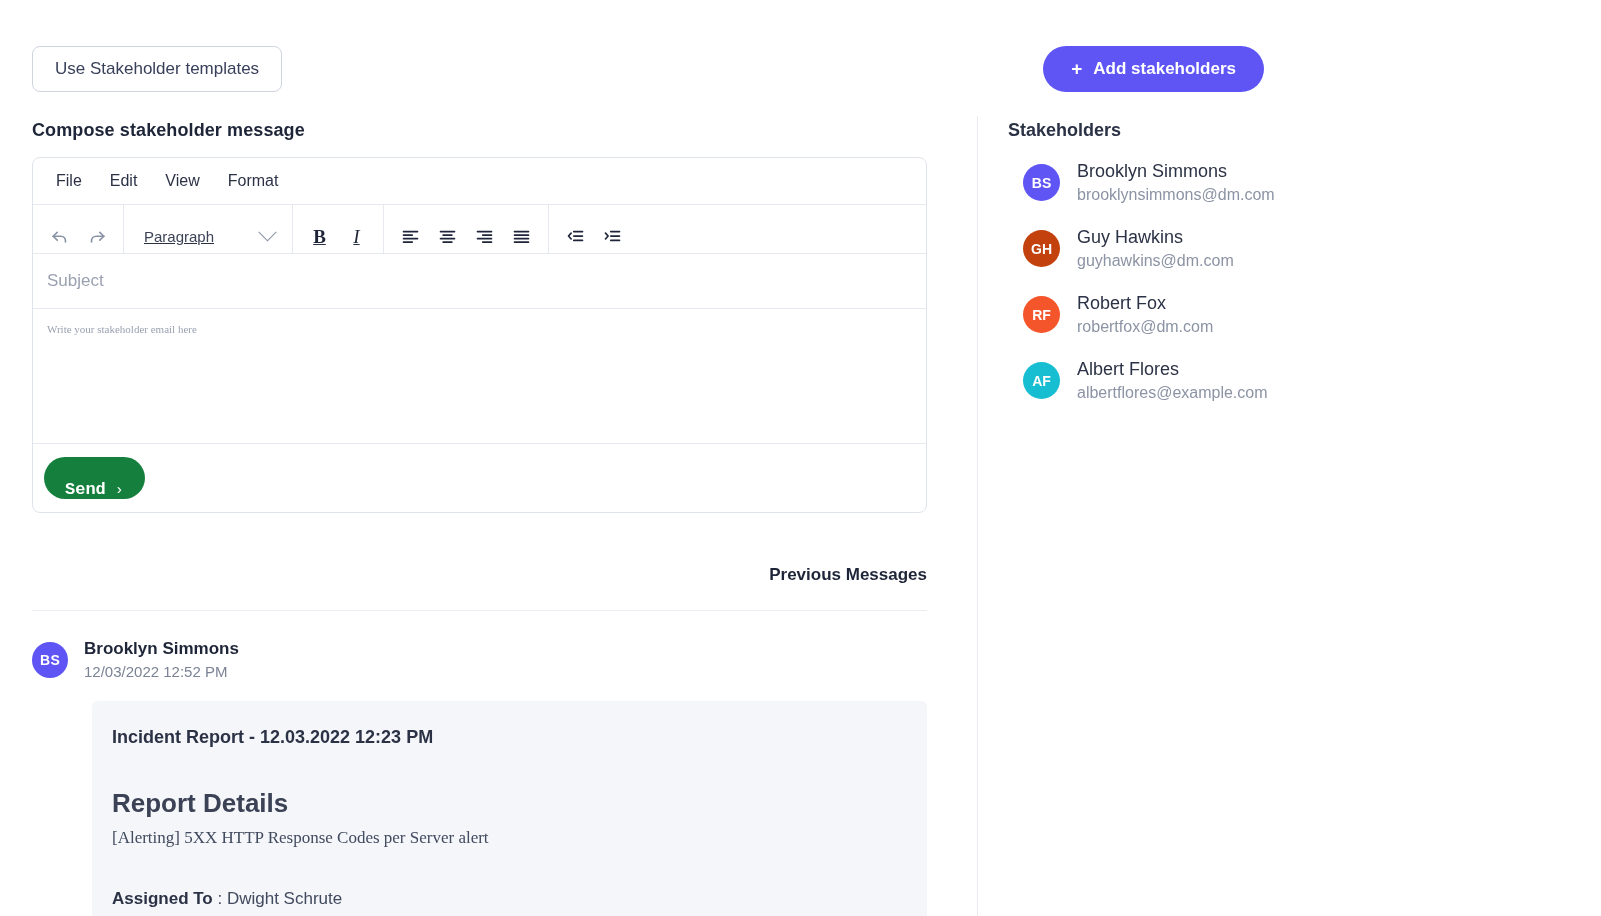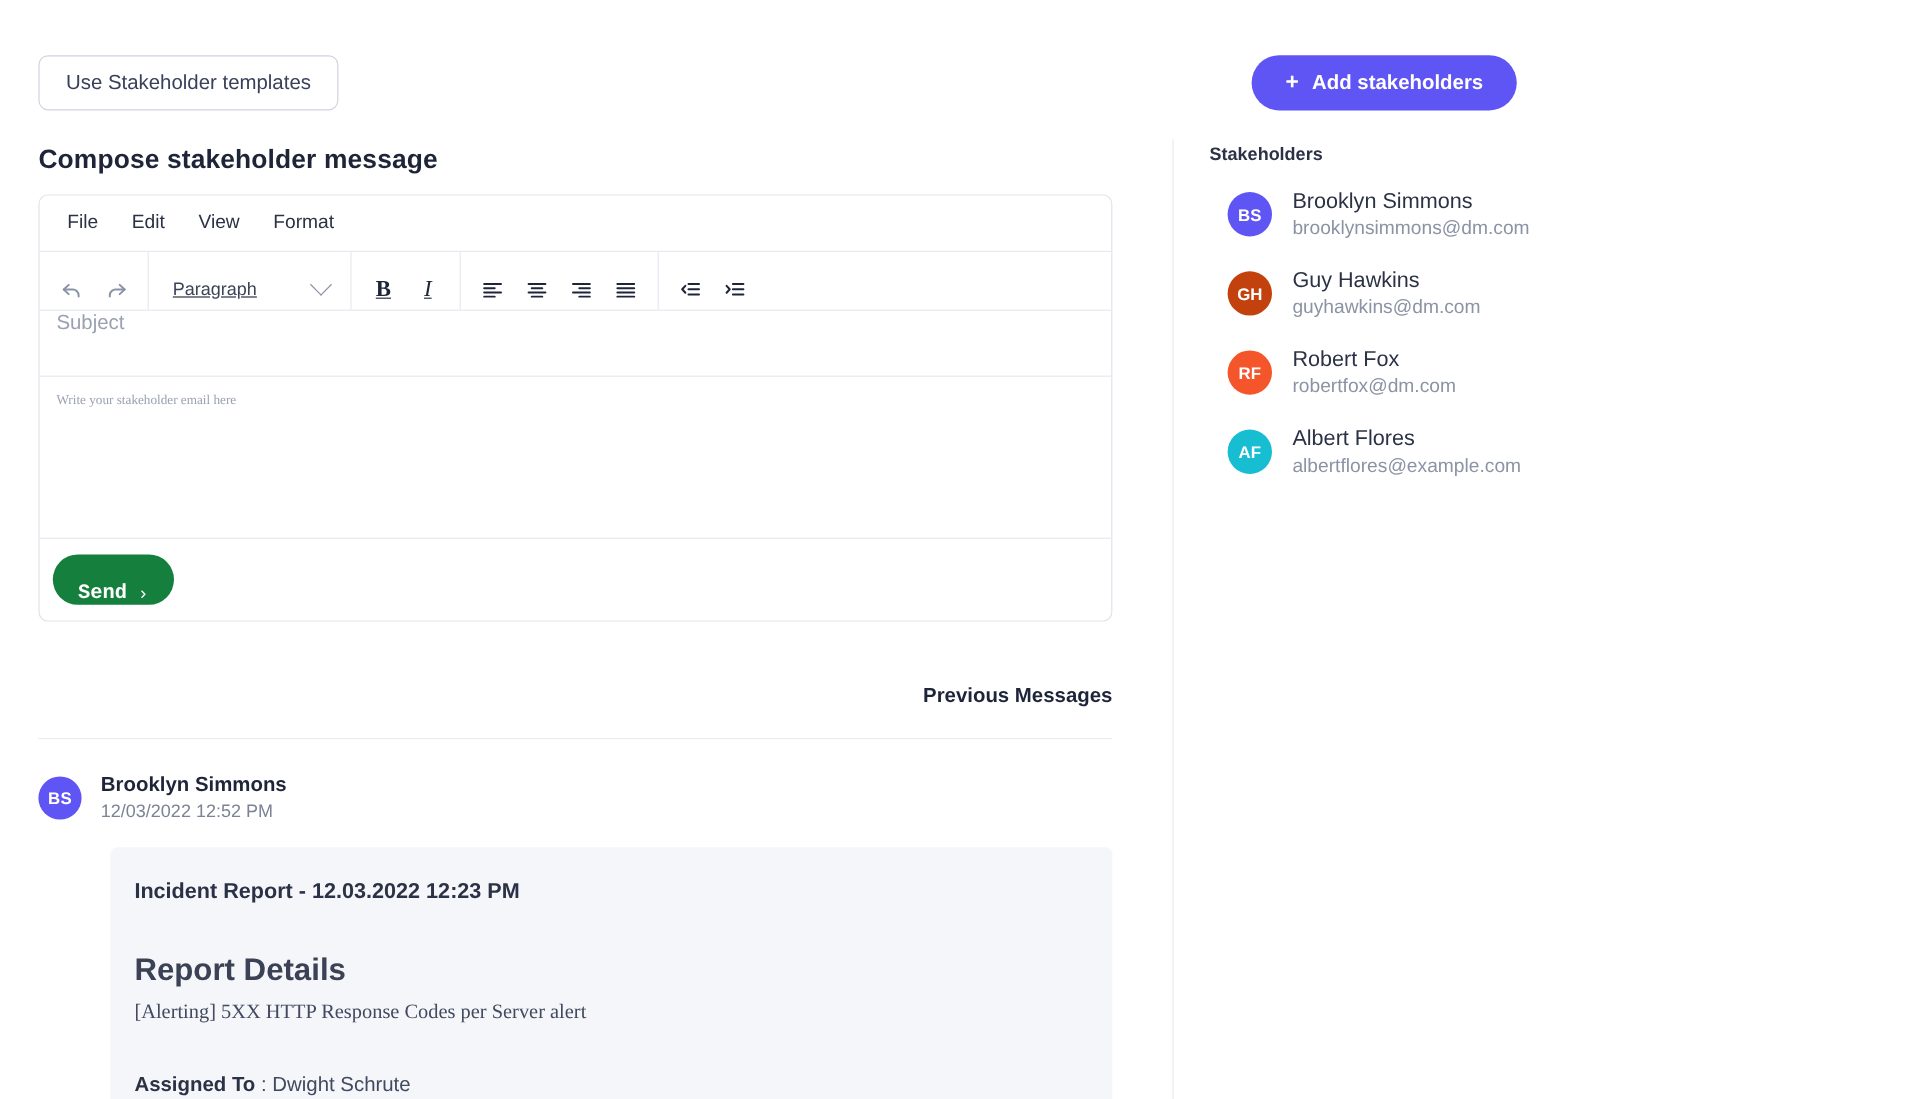--- a/index.html
+++ b/index.html
@@ -72,21 +72,21 @@
 
   
   .left-col {
     position: absolute;
     left: 32px;
     top: 120px;
     width: 895px;
   }
 
   .section-title {
-    font-size: 22px;
+    font-size: 18px;
     font-weight: bold;
     color: #1e2538;
     margin-bottom: 16px;
     letter-spacing: .1px;
   }
 
   
   .editor {
     border: 1px solid #dfe3ea;
     border-radius: 8px;
@@ -158,21 +158,21 @@
     border-bottom: 1.6px solid #8a93a6;
     transform: rotate(45deg) translate(-3px,-3px);
   }
 
   .bold-btn { font-size: 19px; font-weight: bold; color: #1e2538; font-family: "Liberation Serif", serif; }
   .ital-btn { font-size: 19px; font-style: italic; color: #1e2538; font-family: "Liberation Serif", serif; }
 
   .subject-row {
     height: 55px;
     display: flex;
-    align-items: flex-start;
+    align-items: center;
     padding: 0 14px;
     border-bottom: 1px solid #e6e9ef;
   }
   .subject-input {
     border: none;
     outline: none;
     width: 100%;
     font-size: 17px;
     color: #2b3245;
     font-family: "Liberation Sans", sans-serif;
@@ -282,21 +282,21 @@
   }
 
   
   .right-col {
     position: absolute;
     left: 1008px;
     top: 120px;
     width: 520px;
   }
   .right-title {
-    font-size: 15px;
+    font-size: 18px;
     font-weight: bold;
     color: #2b3245;
     margin-bottom: 20px;
   }
   .sh-list { display: flex; flex-direction: column; gap: 23px; padding-left: 15px; }
   .sh-item { display: flex; align-items: center; gap: 17px; cursor: pointer; }
   .sh-avatar {
     width: 37px; height: 37px;
     border-radius: 50%;
     color: #ffffff;

